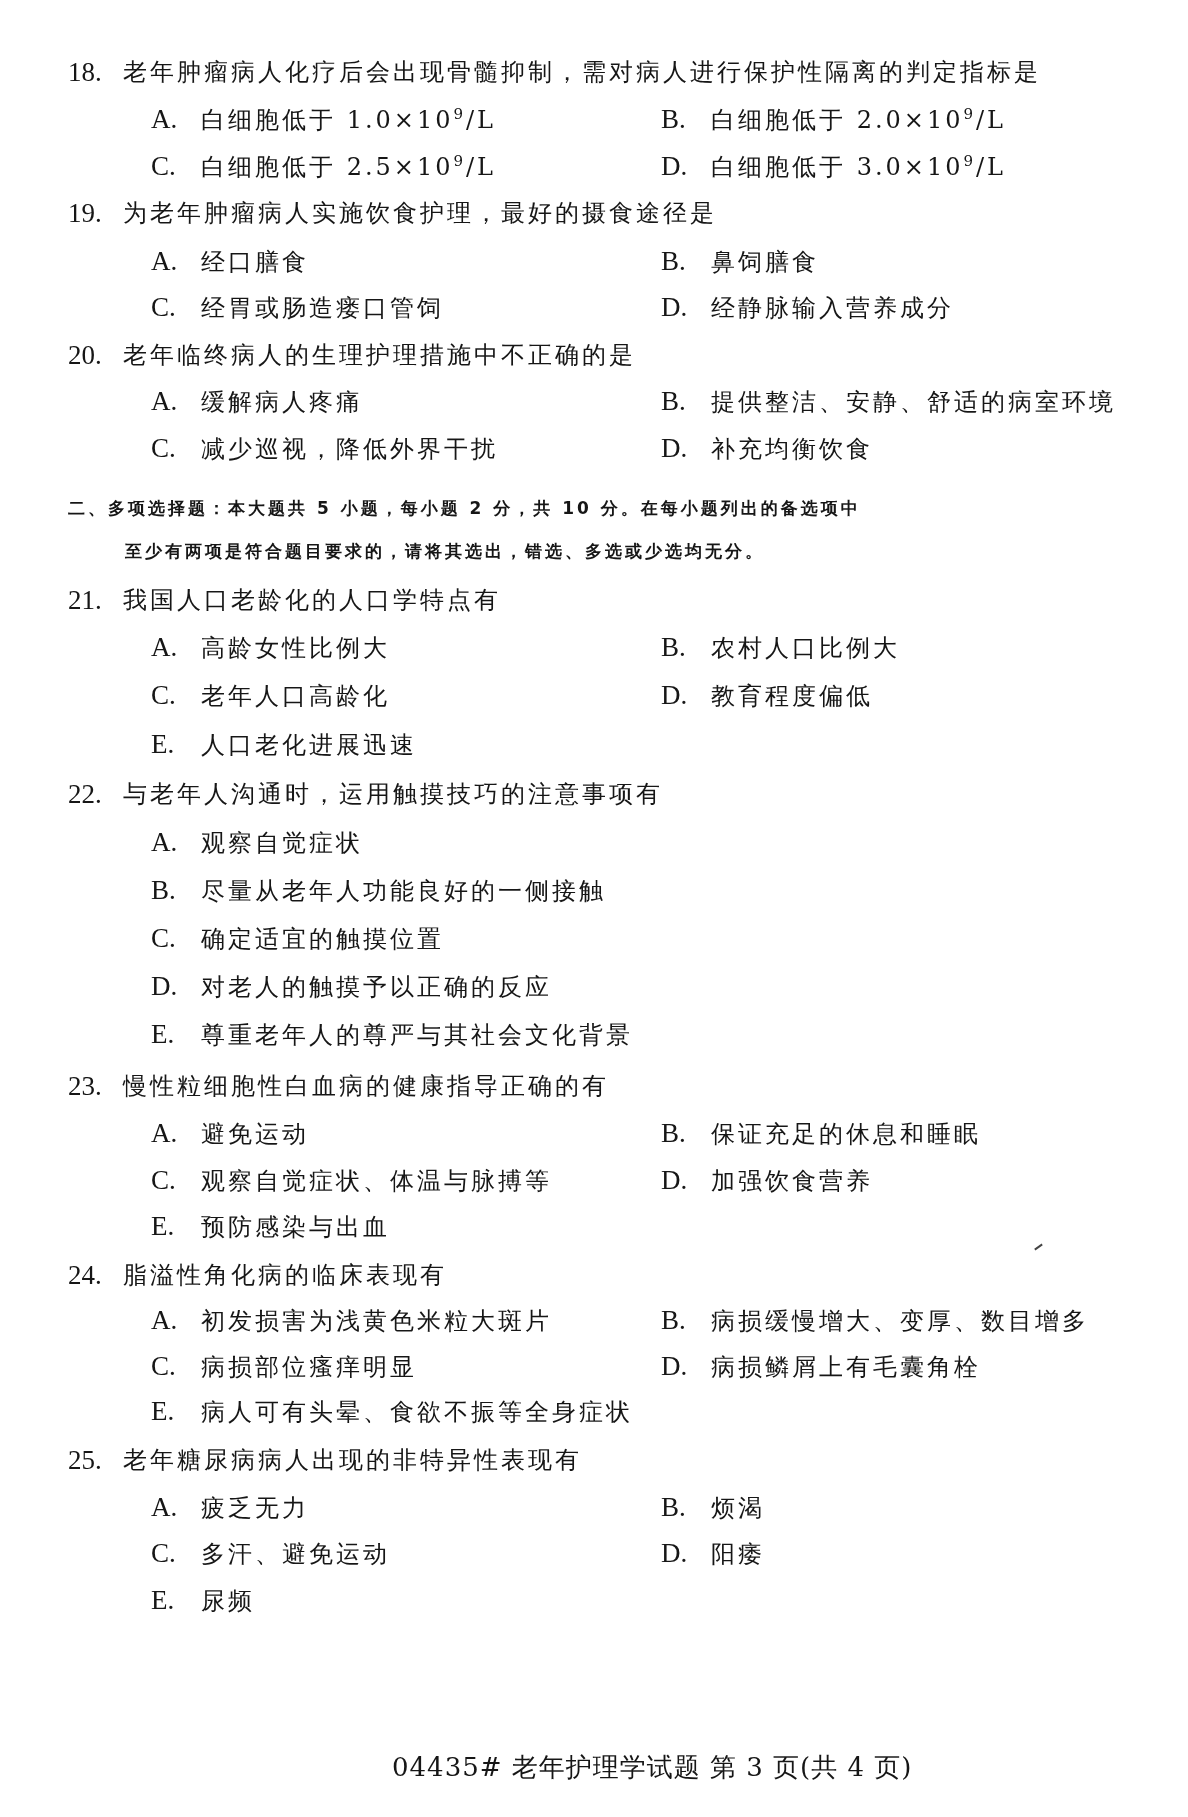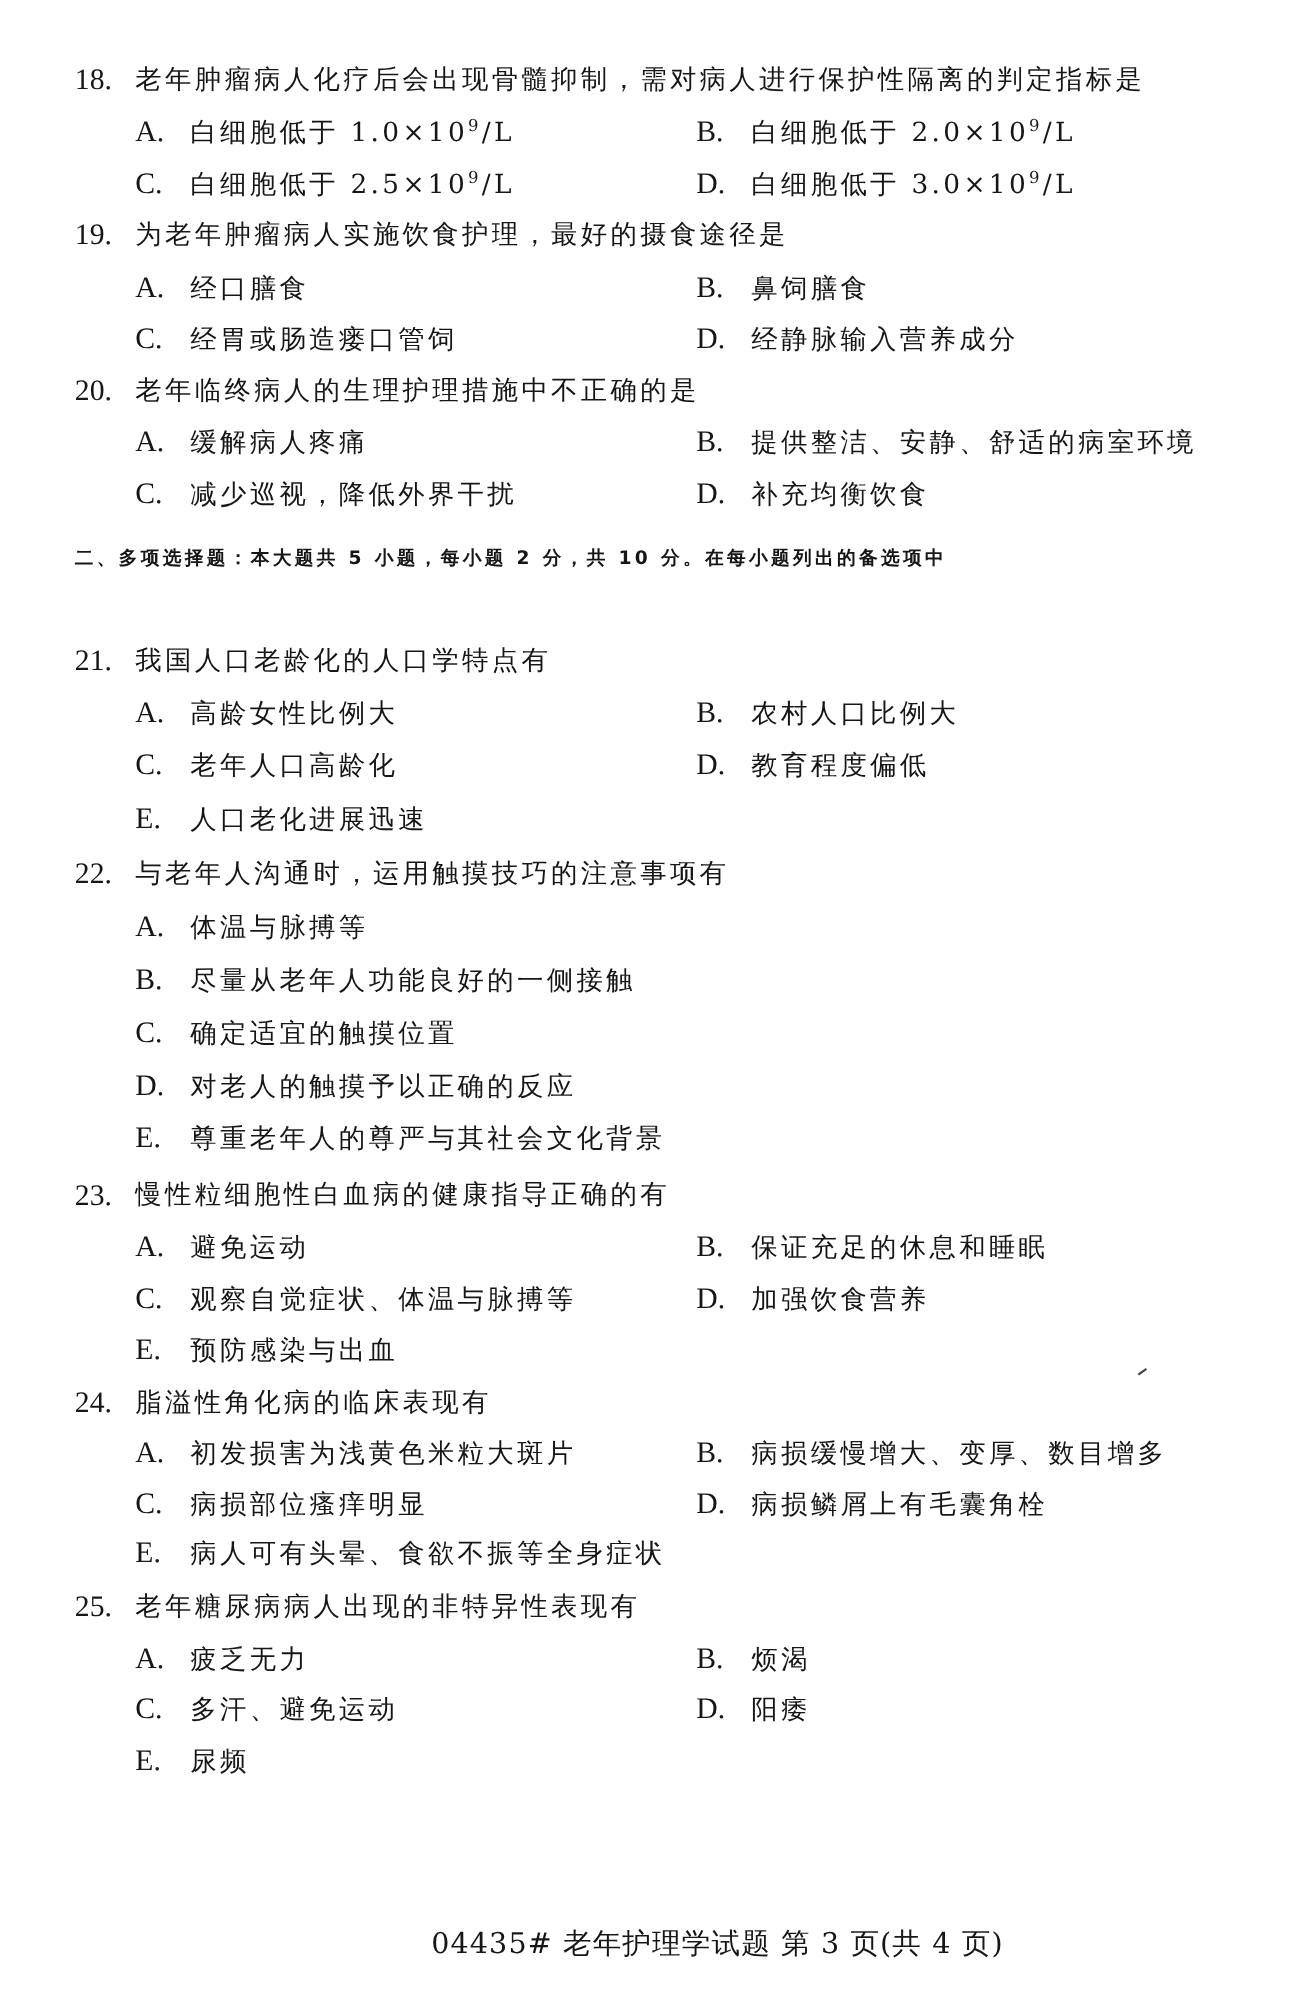--- a/index.html
+++ b/index.html
@@ -36,20 +36,21 @@
     font-size: 27px;
     letter-spacing: 0;
   }
   .qtext {
     position: absolute;
     left: 123px;
   }
   .opt {
     position: absolute;
     white-space: nowrap;
+    margin-left: 28px;
   }
   .opt .letter {
     font-family: "Liberation Serif", serif;
     font-size: 27px;
     letter-spacing: 0;
     display: inline-block;
     width: 50px;
   }
   .col-left { left: 123px; }
   .col-right { left: 633px; }
@@ -124,20 +125,21 @@
   <div class="line" style="top:381px;">
     <span class="opt col-left"><span class="letter">A.</span><span>缓解病人疼痛</span></span>
     <span class="opt col-right"><span class="letter">B.</span><span>提供整洁、安静、舒适的病室环境</span></span>
   </div>
   <div class="line" style="top:428px;">
     <span class="opt col-left"><span class="letter">C.</span><span>减少巡视，降低外界干扰</span></span>
     <span class="opt col-right"><span class="letter">D.</span><span>补充均衡饮食</span></span>
   </div>
 
   <div class="section-head" style="top:488px;">二、多项选择题：本大题共 5 小题，每小题 2 分，共 10 分。在每小题列出的备选项中</div>
+  <div class="section-head cont" style="top:531px;">至少有两项是符合题目要求的，请将其选出，错选、多选或少选均无分。</div>
 
   <div class="line" style="top:580px;">
     <span class="qnum">21.</span>
     <span class="qtext">我国人口老龄化的人口学特点有</span>
   </div>
   <div class="line" style="top:627px;">
     <span class="opt col-left"><span class="letter">A.</span><span>高龄女性比例大</span></span>
     <span class="opt col-right"><span class="letter">B.</span><span>农村人口比例大</span></span>
   </div>
   <div class="line" style="top:675px;">
@@ -146,21 +148,21 @@
   </div>
   <div class="line" style="top:724px;">
     <span class="opt col-left"><span class="letter">E.</span><span>人口老化进展迅速</span></span>
   </div>
 
   <div class="line" style="top:774px;">
     <span class="qnum">22.</span>
     <span class="qtext">与老年人沟通时，运用触摸技巧的注意事项有</span>
   </div>
   <div class="line" style="top:822px;">
-    <span class="opt col-left"><span class="letter">A.</span><span>体温与脉搏等</span></span>
+    <span class="opt col-left"><span class="letter">A.</span><span>观察自觉症状</span></span>
   </div>
   <div class="line" style="top:870px;">
     <span class="opt col-left"><span class="letter">B.</span><span>尽量从老年人功能良好的一侧接触</span></span>
   </div>
   <div class="line" style="top:918px;">
     <span class="opt col-left"><span class="letter">C.</span><span>确定适宜的触摸位置</span></span>
   </div>
   <div class="line" style="top:966px;">
     <span class="opt col-left"><span class="letter">D.</span><span>对老人的触摸予以正确的反应</span></span>
   </div>

